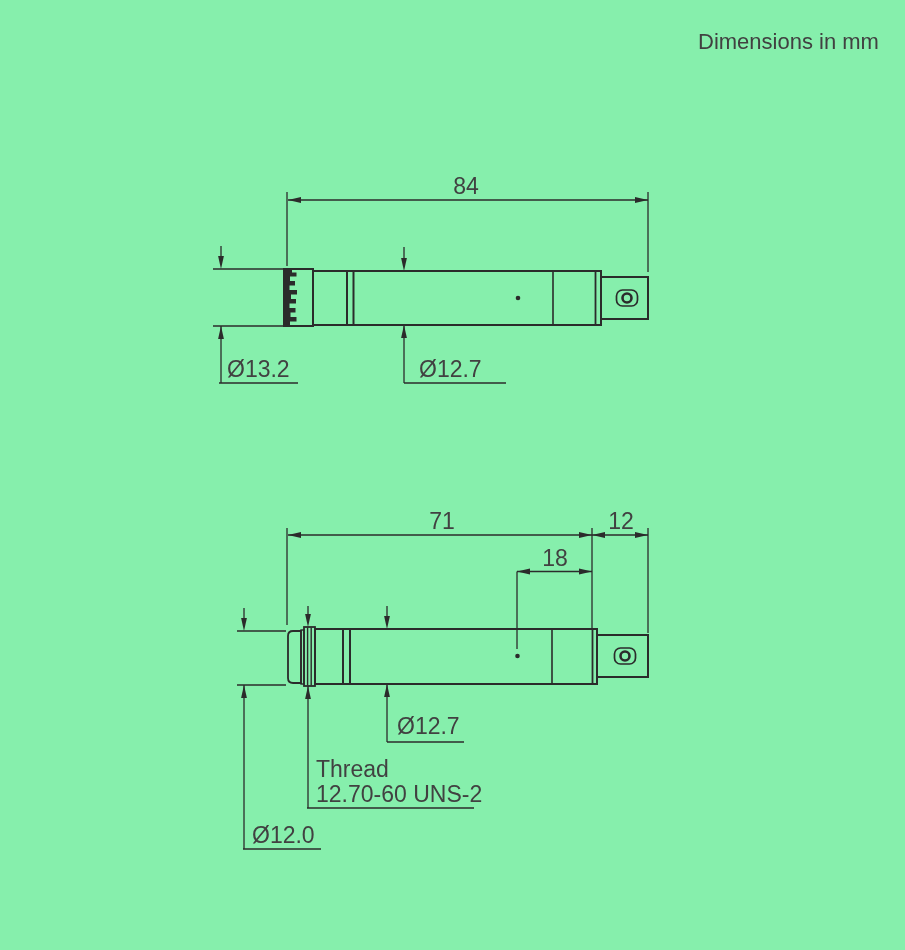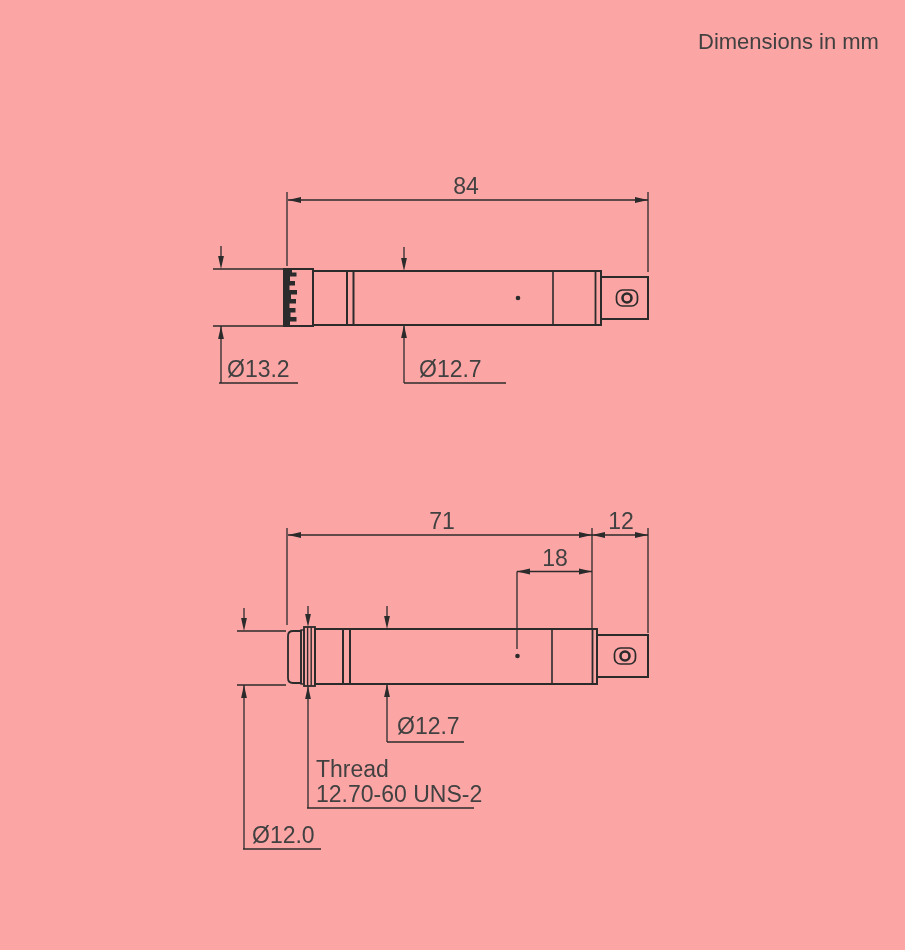--- a/index.html
+++ b/index.html
@@ -4,21 +4,21 @@
 <style>
   html, body {
     margin: 0;
     padding: 0;
     background: #ffffff;
   }
   .page {
     position: relative;
     width: 905px;
     height: 950px;
-    background: #fca5a5;
+    background: #86efac;
     font-family: "Liberation Sans", sans-serif;
     overflow: hidden;
   }
   svg text {
     font-family: "Liberation Sans", sans-serif;
     fill: #414141;
   }
   .dim-text { font-size: 23px; }
   .note-text { font-size: 22px; }
 </style>

